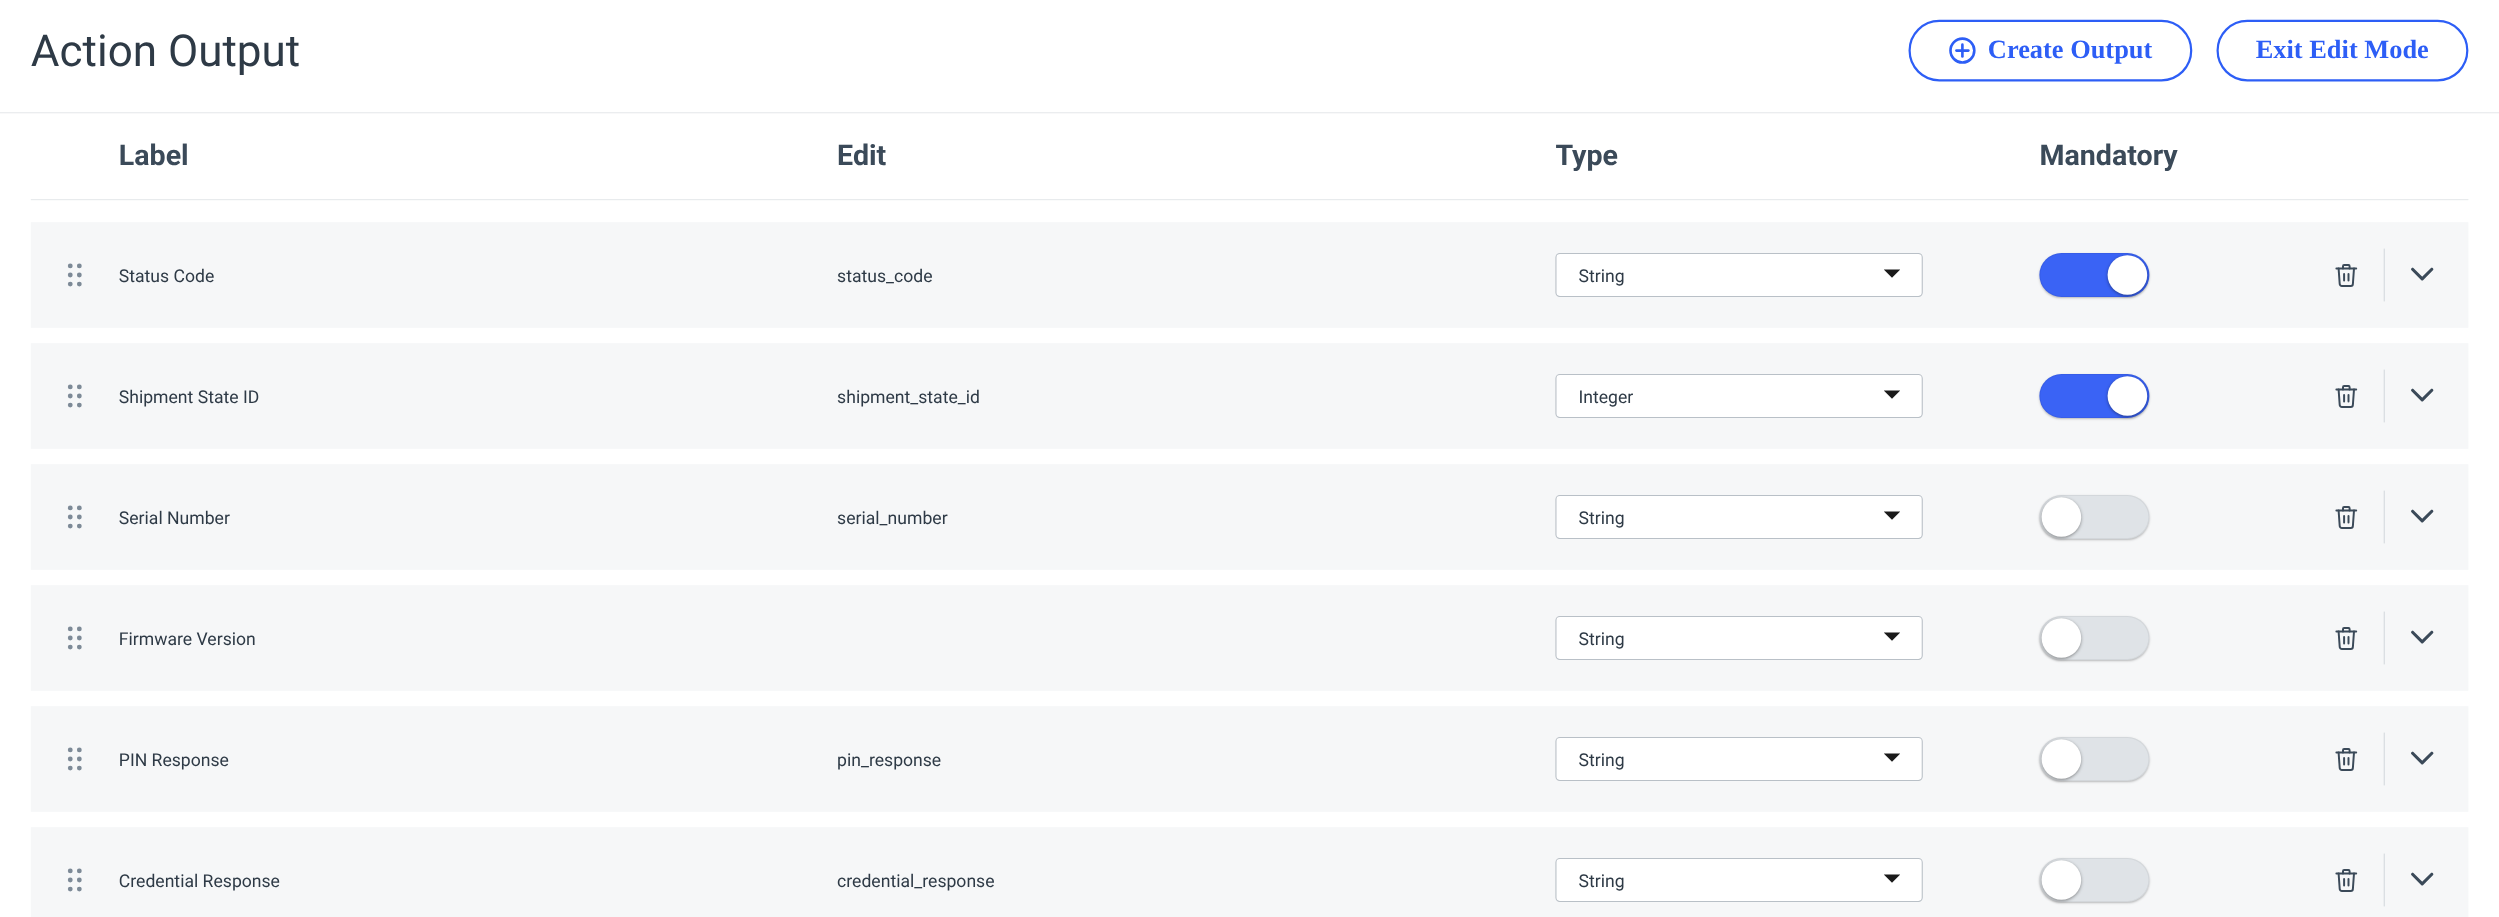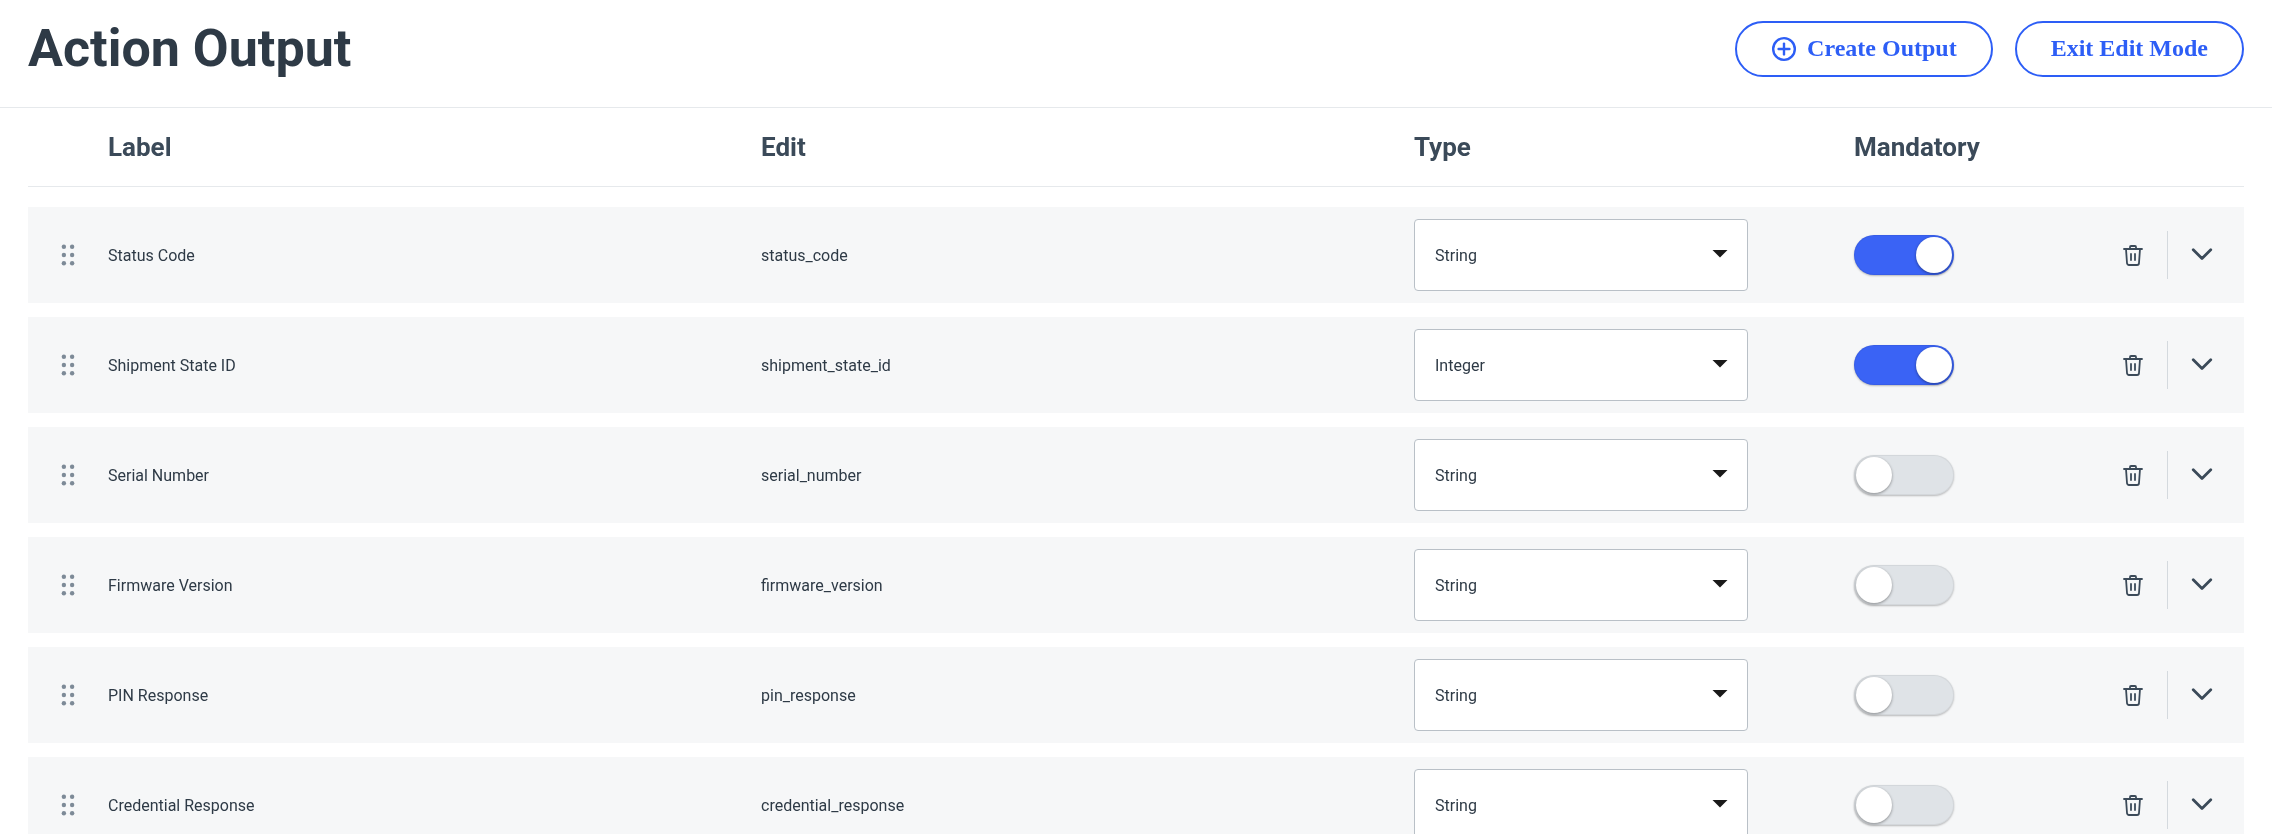--- a/index.html
+++ b/index.html
@@ -15,22 +15,22 @@
     padding: 0;
   }
   .header-bar {
     display: flex;
     align-items: center;
     justify-content: space-between;
     padding: 18px 28px 28px 28px;
     border-bottom: 1px solid #e6e9ec;
   }
   .page-title {
-    font-size: 52px;
-    font-weight: 700;
+    font-size: 40px;
+    font-weight: 400;
     color: #2e3a46;
     margin: 0;
   }
   .header-actions {
     display: flex;
     gap: 22px;
   }
   .btn {
     display: inline-flex;
     align-items: center;
@@ -93,21 +93,21 @@
 
   .cell {
     font-size: 16px;
     font-weight: 400;
     color: #2e3a46;
   }
 
   .type-select {
     position: relative;
     width: 334px;
-    height: 72px;
+    height: 40px;
     background: #fff;
     border: 1px solid #b9c0c7;
     border-radius: 4px;
     display: flex;
     align-items: center;
     padding: 0 20px;
     cursor: pointer;
   }
   .type-select .caret {
     position: absolute;
@@ -345,21 +345,20 @@
       <svg width="14" height="22" viewBox="0 0 10 16" fill="#7d8a97">
         <circle cx="2" cy="2" r="1.6"></circle>
               <circle cx="8" cy="2" r="1.6"></circle>
         <circle cx="2" cy="8" r="1.6"></circle>
               <circle cx="8" cy="8" r="1.6"></circle>
         <circle cx="2" cy="14" r="1.6"></circle>
               <circle cx="8" cy="14" r="1.6"></circle>
       </svg>
     </div>
     <div class="cell col-label">Firmware Version</div>
-    <div class="cell col-name">firmware_version</div>
     <div class="col-type">
       <div class="type-select">
         <span class="cell">String</span>
         <span class="caret">
           <svg width="18" height="12" viewBox="0 0 12 8" fill="#1a1a1a">
                   <path d="M1 1l5 5 5-5z"></path>
                 </svg>
         </span>
       </div>
     </div>

